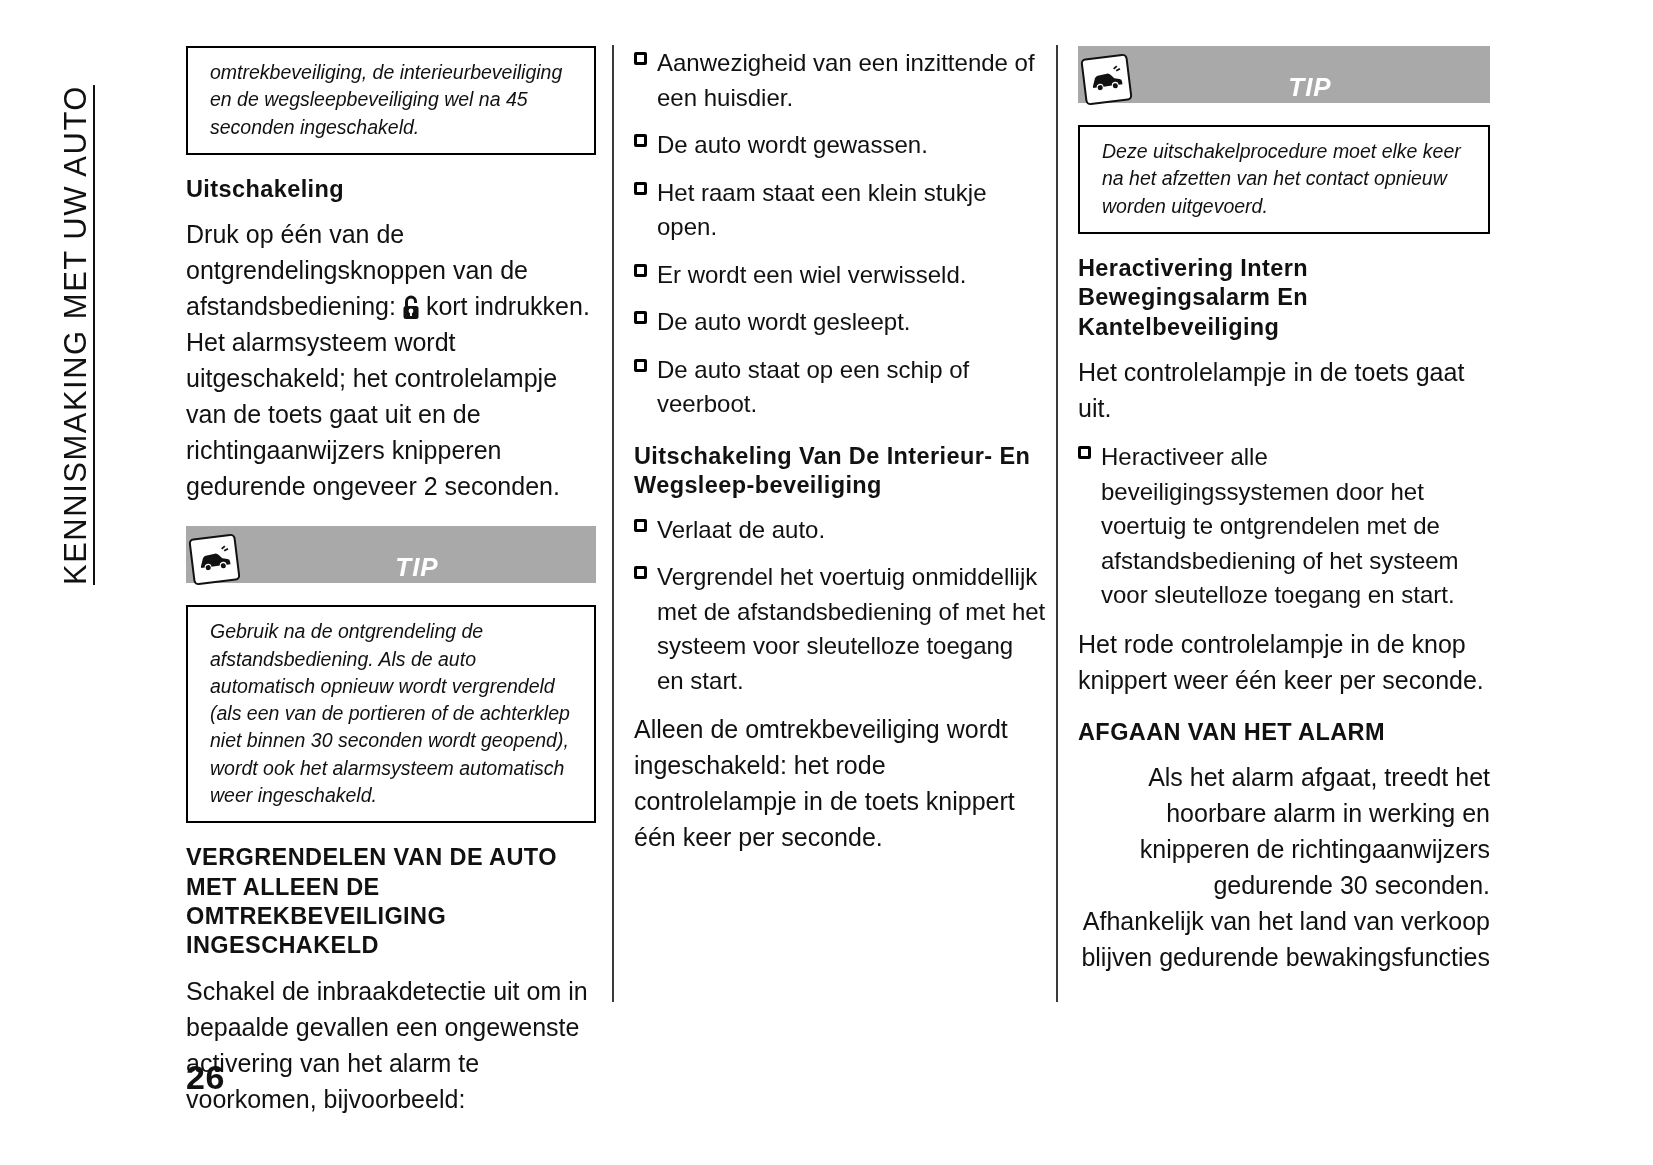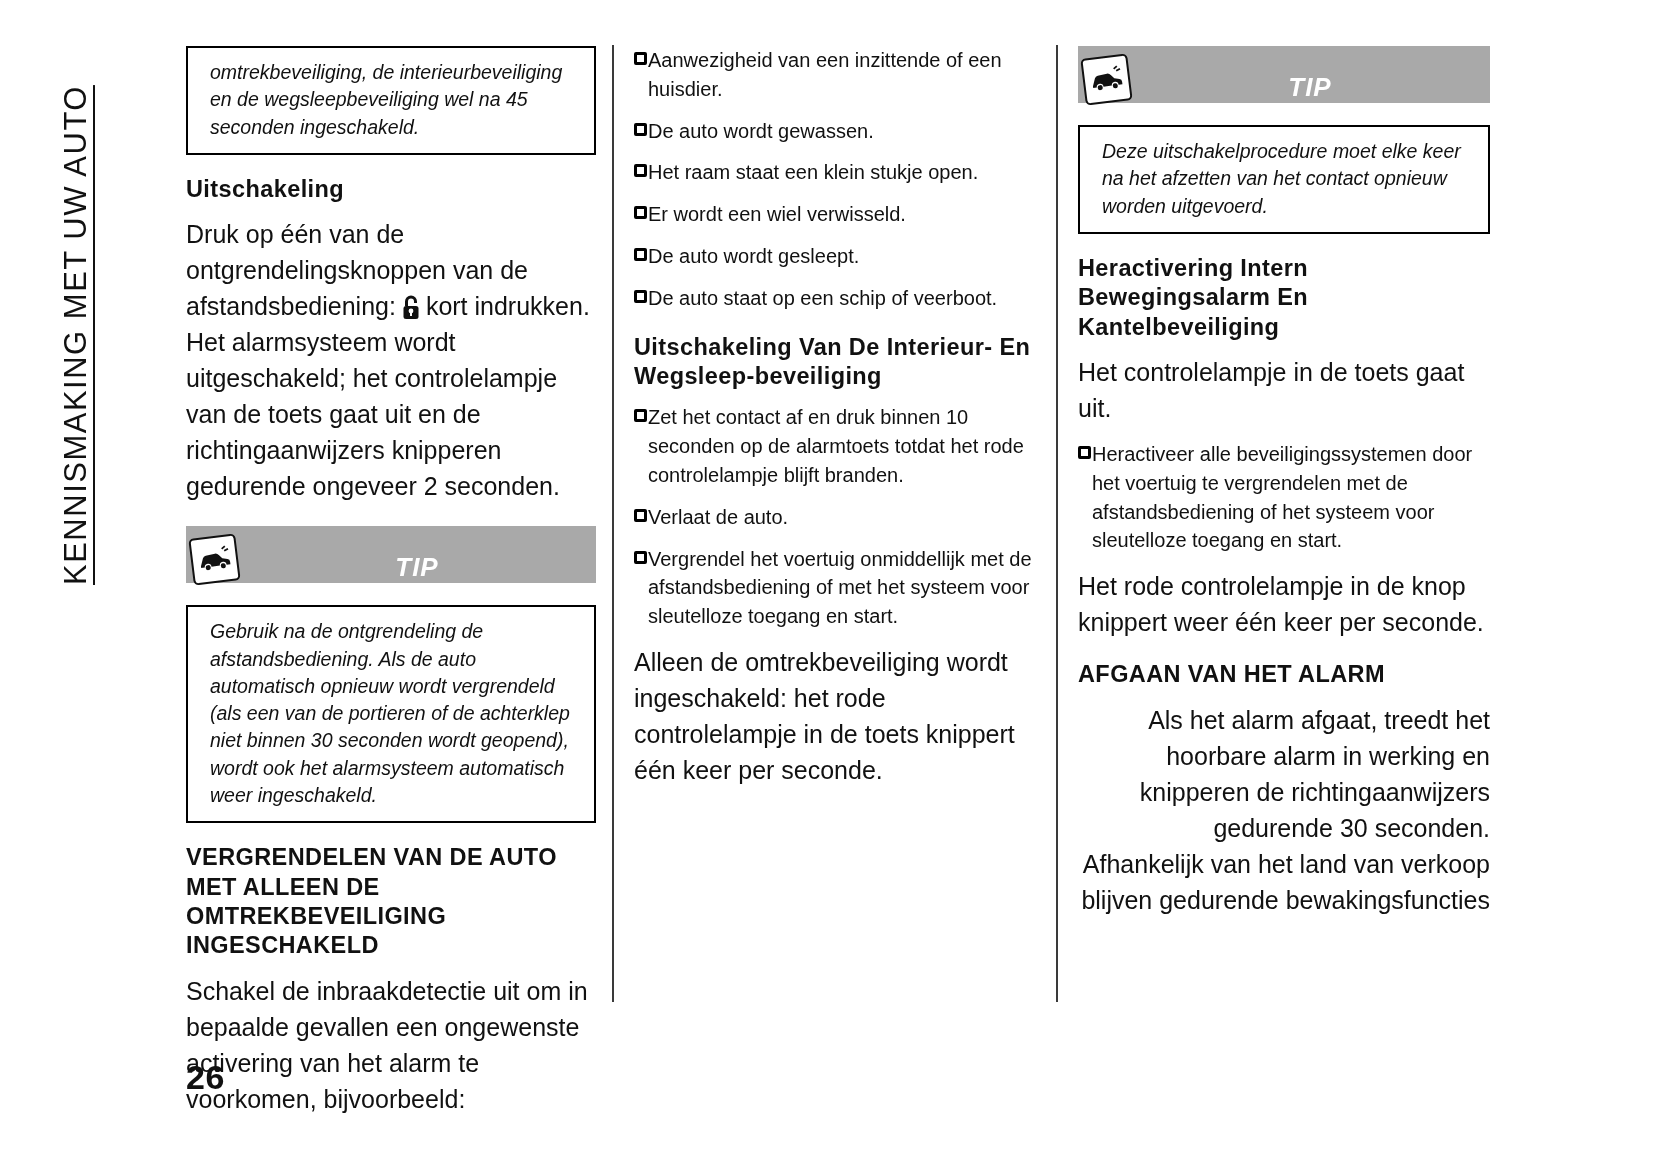--- a/index.html
+++ b/index.html
@@ -98,22 +98,22 @@
     font-weight:bold;
     font-style:italic;
     font-size:26px;
     letter-spacing:1px;
   }
 
   
   .bullets { list-style:none; margin:0 0 6px 0; }
   .bullets li {
     display:flex;
-    gap:1px;
-    font-size:20px;
+    gap:10px;
+    font-size:24px;
     line-height:1.44;
     margin-bottom:13px;
   }
   .sq {
     flex:0 0 auto;
     width:13px;
     height:13px;
     border:3.5px solid #000;
     border-radius:2px;
     margin-top:6px;
@@ -200,24 +200,20 @@
           <span class="sq"></span>
           <span>De auto staat op een schip of veerboot.</span>
         </li>
     </ul>
 
     <h2 class="head">Uitschakeling Van De Interieur- En Wegsleep-beveiliging</h2>
 
     <ul class="bullets">
       <li>
           <span class="sq"></span>
-          <span>Zet het contact af en druk binnen 10 seconden op de alarmtoets totdat het rode controlelampje blijft branden.</span>
-        </li>
-      <li>
-          <span class="sq"></span>
           <span>Verlaat de auto.</span>
         </li>
       <li>
           <span class="sq"></span>
           <span>Vergrendel het voertuig onmiddellijk met de afstandsbediening of met het systeem voor sleutelloze toegang en start.</span>
         </li>
     </ul>
 
     <p class="body-p">Alleen de omtrekbeveiliging wordt ingeschakeld: het rode controlelampje in de toets knippert één keer per seconde.</p>
   </div>
@@ -239,21 +235,21 @@
     <div class="note">Deze uitschakelprocedure moet elke keer na het afzetten van het contact opnieuw worden uitgevoerd.</div>
 
     <h2 class="head">Heractivering Intern Bewegingsalarm En Kantelbeveiliging</h2>
 
 
     <p class="body-p">Het controlelampje in de toets gaat uit.</p>
 
     <ul class="bullets">
       <li>
           <span class="sq"></span>
-          <span>Heractiveer alle beveiligingssystemen door het voertuig te vergrendelen met de afstandsbediening of het systeem voor sleutelloze toegang en start.</span>
+          <span>Heractiveer alle beveiligingssystemen door het voertuig te ontgrendelen met de afstandsbediening of het systeem voor sleutelloze toegang en start.</span>
         </li>
     </ul>
 
     <p class="body-p">Het rode controlelampje in de knop knippert weer één keer per seconde.</p>
 
     <h2 class="head">AFGAAN VAN HET ALARM</h2>
 
     <p class="body-p tight">Als het alarm afgaat, treedt het hoorbare alarm in werking en knipperen de richtingaanwijzers gedurende 30 seconden.</p>
     <p class="body-p tight">Afhankelijk van het land van verkoop blijven gedurende bewakingsfuncties</p>
   </div>

